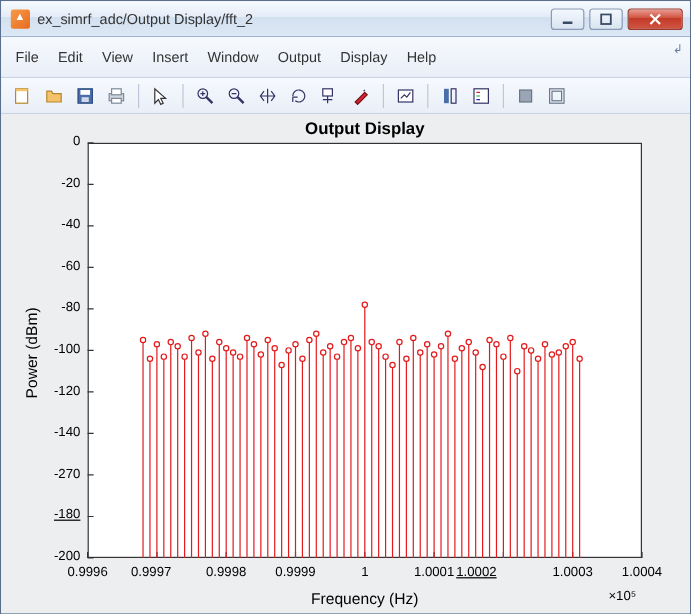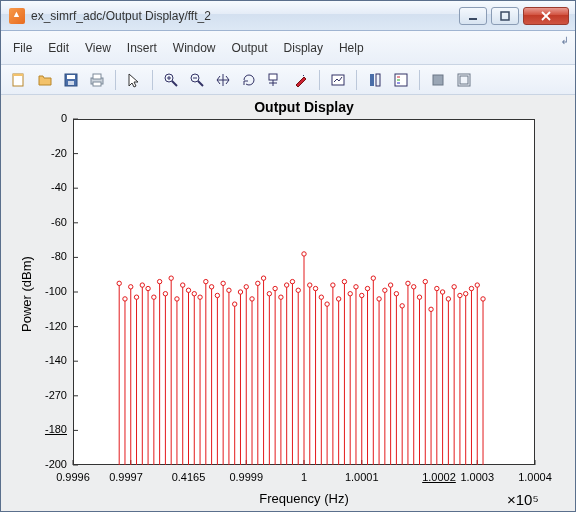--- a/index.html
+++ b/index.html
@@ -145,21 +145,21 @@
     position:absolute;
     font-size:11px;
     font-family:"Helvetica","Arial",sans-serif;
     color:#000;
     white-space:nowrap;
   }
   .tick-y { text-align:right; width:40px; }
   .tick-x { text-align:center; transform:translateX(-50%); }
   .mult-label {
     position:absolute;
-    font-size:15px;
+    font-size:11px;
     font-family:"Helvetica","Arial",sans-serif;
     color:#000;
   }
   .stems-svg {
     position:absolute;
     overflow:visible;
   }
 </style>
 </head>
 <body>
@@ -319,25 +319,25 @@
         <div class="tick-label tick-y" style="left: 26px; top: 120.8px;">-60</div>
         <div class="tick-label tick-y" style="left: 26px; top: 155.4px;">-80</div>
         <div class="tick-label tick-y" style="left: 26px; top: 190px;">-100</div>
         <div class="tick-label tick-y" style="left: 26px; top: 224.6px;">-120</div>
         <div class="tick-label tick-y" style="left: 26px; top: 259.2px;">-140</div>
         <div class="tick-label tick-y" style="left: 26px; top: 293.8px;">-270</div>
         <div class="tick-label tick-y" style="left: 26px; top: 328.4px; text-decoration: underline;">-180</div>
         <div class="tick-label tick-y" style="left: 26px; top: 363px;">-200</div>
         <div class="tick-label tick-x" style="left: 72px; top: 376px;">0.9996</div>
         <div class="tick-label tick-x" style="left: 125px; top: 376px;">0.9997</div>
-        <div class="tick-label tick-x" style="left: 187.5px; top: 376px;">0.4165</div>
+        <div class="tick-label tick-x" style="left: 187.5px; top: 376px;">0.9998</div>
         <div class="tick-label tick-x" style="left: 245.25px; top: 376px;">0.9999</div>
         <div class="tick-label tick-x" style="left: 303px; top: 376px;">1</div>
         <div class="tick-label tick-x" style="left: 360.75px; top: 376px;">1.0001</div>
-        <div class="tick-label tick-x" style="left: 438px; top: 376px; text-decoration: underline;">1.0002</div>
+        <div class="tick-label tick-x" style="left: 396px; top: 376px; text-decoration: underline;">1.0002</div>
         <div class="tick-label tick-x" style="left: 476.25px; top: 376px;">1.0003</div>
         <div class="tick-label tick-x" style="left: 534px; top: 376px;">1.0004</div>
         <div class="axis-label" style="left: 72px; top: 396px; width: 462px; text-align: center;">Frequency (Hz)</div>
         <div class="axis-label ylab" style="left: 18px; top: 237px;">Power (dBm)</div>
         <div class="mult-label" style="left: 506px; top: 396px;">×10⁵</div>
         <svg class="stems-svg" width="574" height="428" style="left: 0px; top: 0px;">
           <line x1="72" x2="72" y1="370" y2="365" stroke="#333"></line>
           <line x1="129.75" x2="129.75" y1="370" y2="365" stroke="#333"></line>
           <line x1="187.5" x2="187.5" y1="370" y2="365" stroke="#333"></line>
           <line x1="245.25" x2="245.25" y1="370" y2="365" stroke="#333"></line>

